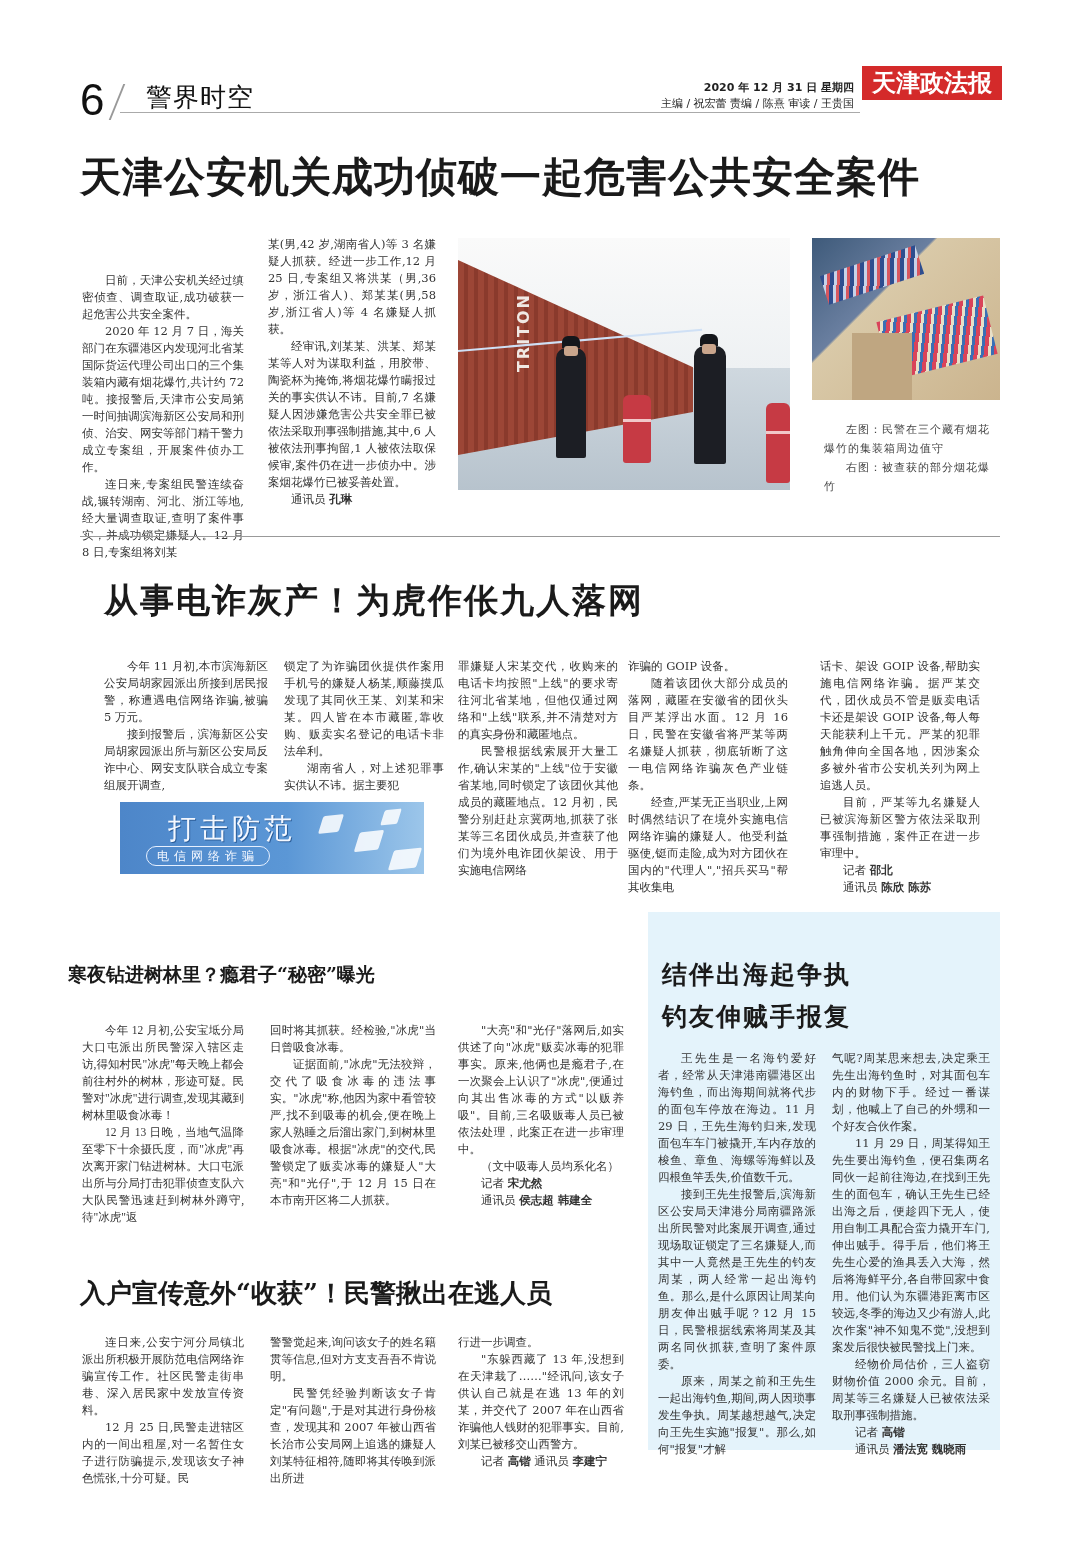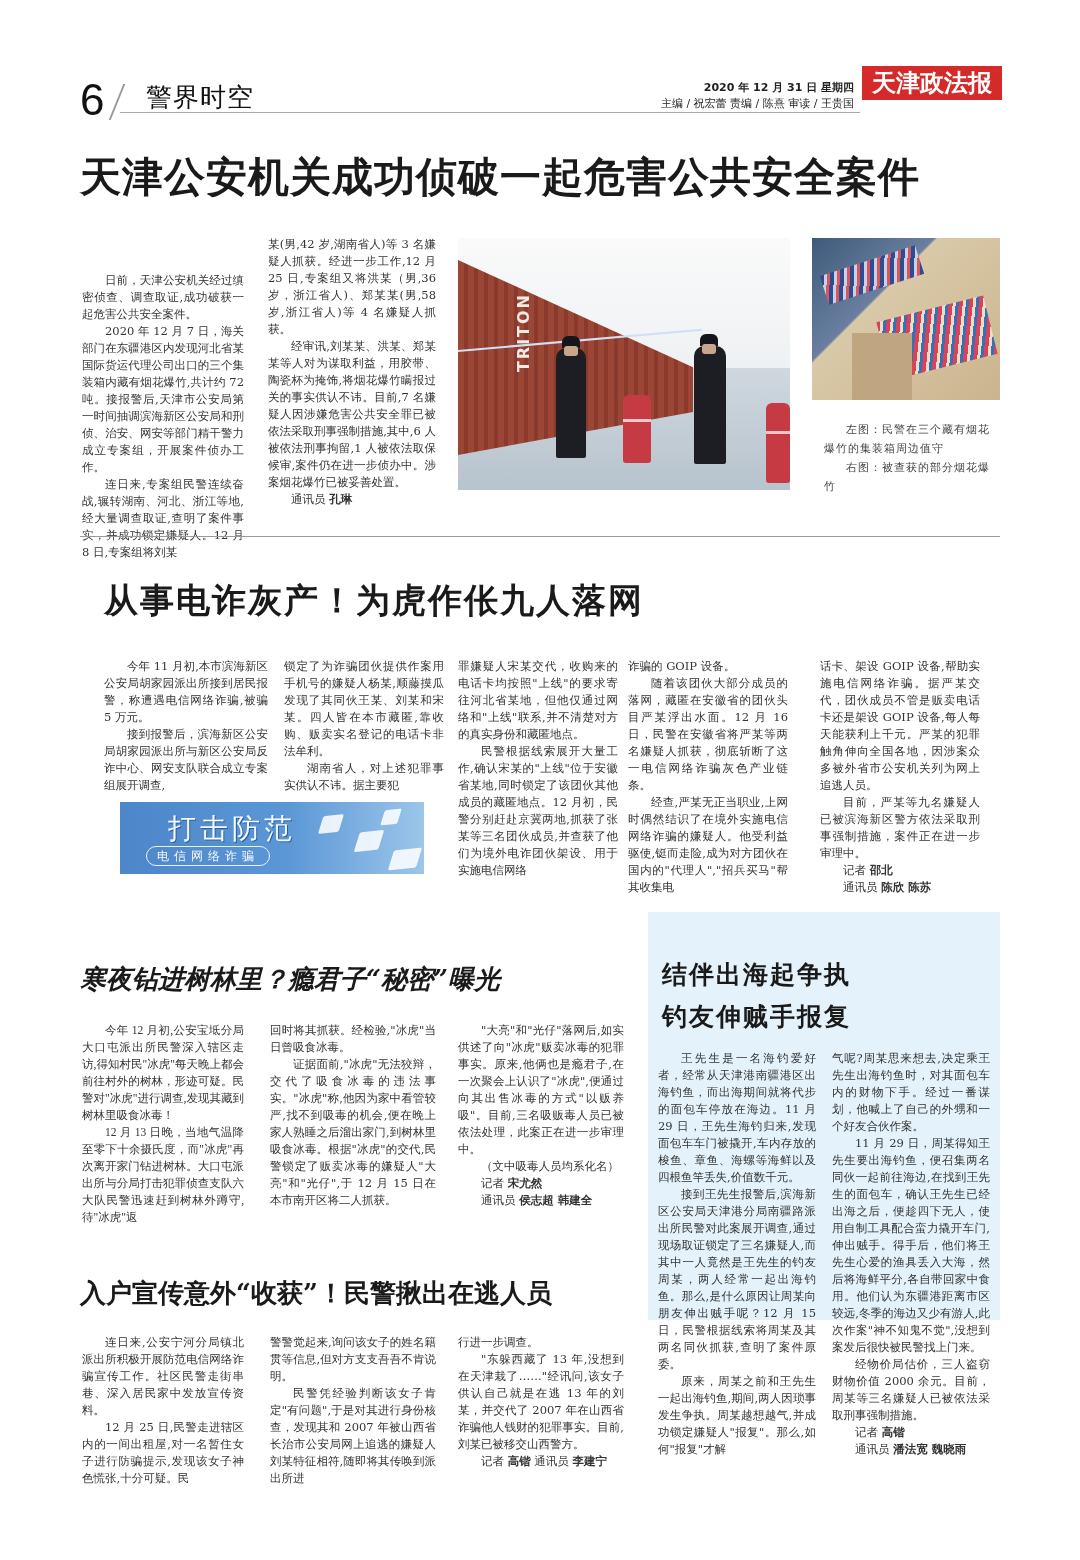--- a/index.html
+++ b/index.html
@@ -14,21 +14,21 @@
   .section-title { left: 146px; top: 80px; font-family: "DejaVu Sans", sans-serif; font-weight: normal; font-size: 26px; letter-spacing: 1px; color: #111; }
   .head-rule { left: 120px; top: 112px; width: 740px; height: 1px; background: #aaa; }
   .meta-date { right: 226px; top: 80px; font-family: "DejaVu Sans", sans-serif; font-size: 11px; color: #222; text-align: right; white-space: nowrap; font-weight: bold; }
   .meta-editors { right: 226px; top: 96px; font-family: "DejaVu Sans", sans-serif; font-size: 11px; color: #222; text-align: right; white-space: nowrap; }
   .paper-logo { left: 862px; top: 66px; width: 140px; height: 34px; background: #d42a2a; color: #fff; font-family: "DejaVu Sans", sans-serif; font-weight: bold; font-size: 24px; line-height: 34px; text-align: center; letter-spacing: 0px; }
 
   
   .headline { font-family: "DejaVu Serif", "Liberation Serif", serif; font-weight: bold; color: #1a1a1a; white-space: nowrap; }
   .h1 { left: 80px; top: 150px; font-size: 41px; letter-spacing: 1px; }
   .h2 { left: 104px; top: 578px; font-size: 34px; letter-spacing: 2px; }
-  .h3 { left: 80px; top: 962px; font-size: 26px; letter-spacing: 0px; font-style: italic; }
+  .h3 { left: 68px; top: 962px; font-size: 19px; letter-spacing: 0px; }
   .h4 { left: 80px; top: 1276px; font-size: 26px; letter-spacing: 0px; }
 
   
   .col { font-size: 11.5px; line-height: 17px; color: #333; text-align: justify; }
   .col p { text-indent: 2em; }
   .col p.byline { text-indent: 2em; }
   .col p.byline b, .col p.byline .nm { font-family: "DejaVu Sans", sans-serif; font-weight: bold; }
 
   
   .photo-left { left: 458px; top: 238px; width: 332px; height: 252px; overflow: hidden; background: #e9eef2; }
@@ -55,21 +55,21 @@
   
   .divider { left: 80px; top: 536px; width: 920px; height: 1px; background: #999; }
 
   
   .banner { left: 120px; top: 802px; width: 304px; height: 72px; background: linear-gradient(90deg, #4d86c9 0%, #5b97d6 55%, #9cc6ea 100%); overflow: hidden; }
   .banner-title { position: absolute; left: 48px; top: 8px; font-family: "DejaVu Sans", sans-serif; font-weight: normal; font-size: 28px; color: #f4f8ff; letter-spacing: 4px; text-shadow: 1px 1px 0 #2c5e9a; }
   .banner-sub { position: absolute; left: 26px; top: 44px; height: 20px; padding: 0 10px; border: 1px solid #e6f0ff; border-radius: 10px; font-family: "DejaVu Sans", sans-serif; font-size: 12px; line-height: 18px; color: #f4f8ff; letter-spacing: 5px; }
   .iso { position: absolute; background: #ffffff; opacity: 0.85; transform: skewY(-25deg) rotate(20deg); border-radius: 2px; }
 
   
-  .sidebar { left: 648px; top: 912px; width: 352px; height: 408px; background: #e4f3fb; }
+  .sidebar { left: 648px; top: 912px; width: 352px; height: 538px; background: #e4f3fb; }
   .sb-title { position: absolute; left: 14px; top: 42px; font-family: "DejaVu Serif", serif; font-weight: bold; font-size: 25px; line-height: 42px; color: #1a1a1a; letter-spacing: 2px; }
 </style>
 </head>
 <body>
 
 <div class="abs page-num">6</div>
 <div class="abs slash"></div>
 <div class="abs section-title">警界时空</div>
 <div class="abs head-rule"></div>
 <div class="abs meta-date">2020 年 12 月 31 日  星期四</div>
@@ -215,21 +215,21 @@
 </div>
 
 <div class="abs sidebar">
   <div class="sb-title">
     <div>结伴出海起争执</div>
     <div>钓友伸贼手报复</div>
   </div>
   <div class="abs col" style="left:10px; top:138px; width:158px;">
     <p>王先生是一名海钓爱好者，经常从天津港南疆港区出海钓鱼，而出海期间就将代步的面包车停放在海边。11 月 29 日，王先生海钓归来,发现面包车车门被撬开,车内存放的梭鱼、章鱼、海螺等海鲜以及四根鱼竿丢失,价值数千元。</p>
     <p>接到王先生报警后,滨海新区公安局天津港分局南疆路派出所民警对此案展开调查,通过现场取证锁定了三名嫌疑人,而其中一人竟然是王先生的钓友周某，两人经常一起出海钓鱼。那么,是什么原因让周某向朋友伸出贼手呢？12 月 15 日，民警根据线索将周某及其两名同伙抓获,查明了案件原委。</p>
-    <p>原来，周某之前和王先生一起出海钓鱼,期间,两人因琐事发生争执。周某越想越气,并成功锁定嫌疑人"报复"。那么,如何"报复"才解</p>
+    <p>原来，周某之前和王先生一起出海钓鱼,期间,两人因琐事发生争执。周某越想越气,决定向王先生实施"报复"。那么,如何"报复"才解</p>
   </div>
   <div class="abs col" style="left:184px; top:138px; width:158px;">
     <p style="text-indent:0">气呢?周某思来想去,决定乘王先生出海钓鱼时，对其面包车内的财物下手。经过一番谋划，他喊上了自己的外甥和一个好友合伙作案。</p>
     <p>11 月 29 日，周某得知王先生要出海钓鱼，便召集两名同伙一起前往海边,在找到王先生的面包车，确认王先生已经出海之后，便趁四下无人，使用自制工具配合蛮力撬开车门,伸出贼手。得手后，他们将王先生心爱的渔具丢入大海，然后将海鲜平分,各自带回家中食用。他们认为东疆港距离市区较远,冬季的海边又少有游人,此次作案"神不知鬼不觉",没想到案发后很快被民警找上门来。</p>
     <p>经物价局估价，三人盗窃财物价值 2000 余元。目前，周某等三名嫌疑人已被依法采取刑事强制措施。</p>
     <p class="byline">
       <span>记者</span>
       <span class="nm">高锴</span>
     </p>
     <p class="byline">

